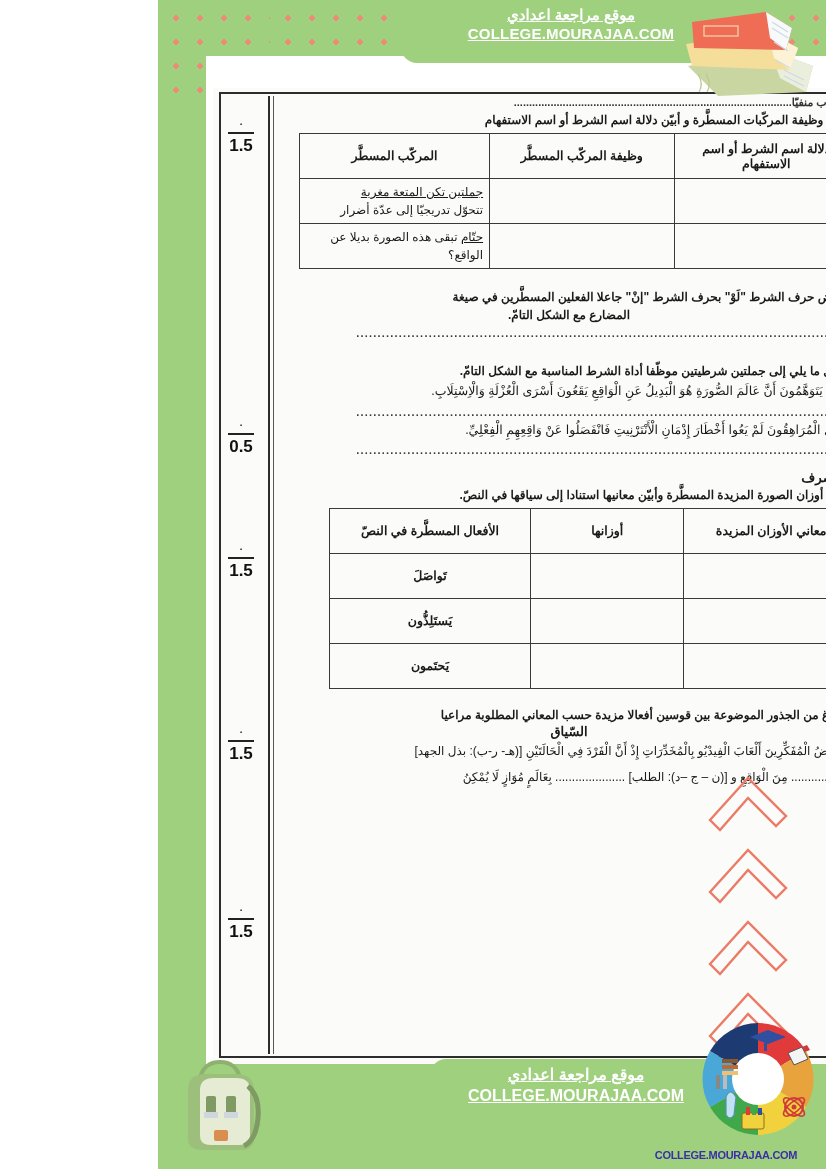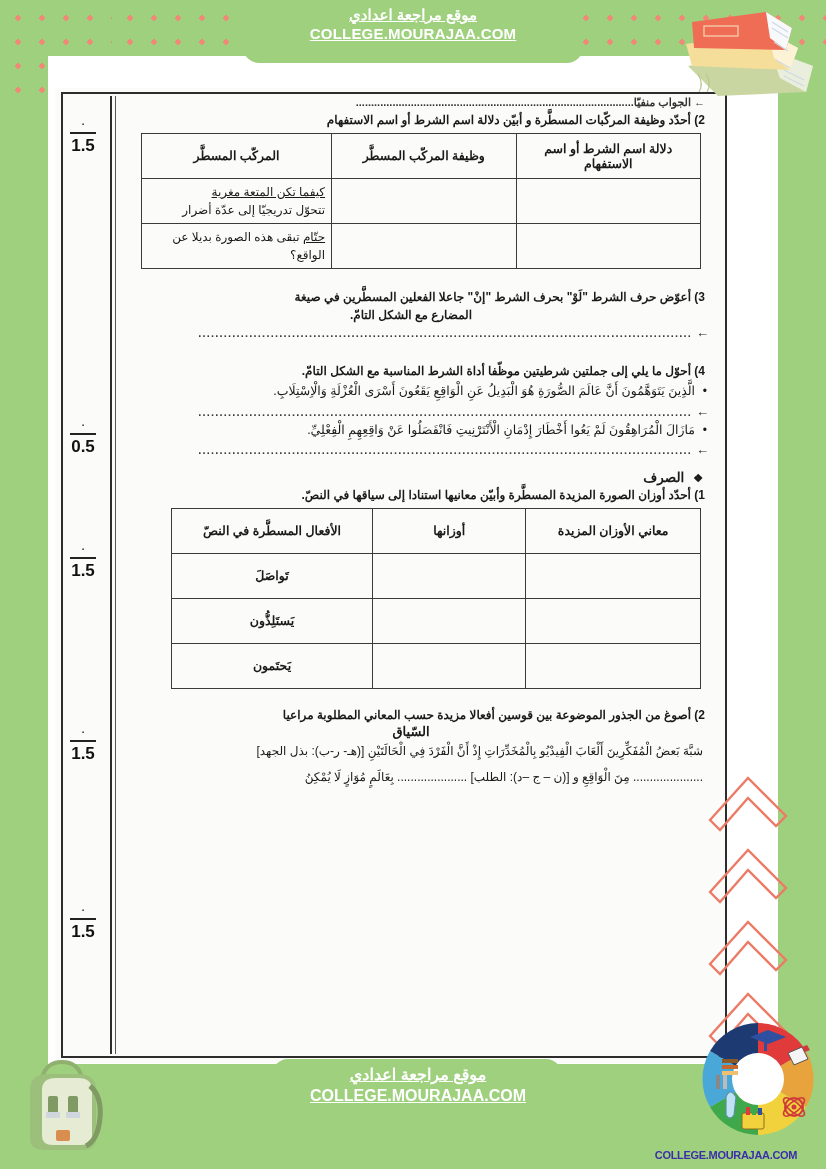--- a/index.html
+++ b/index.html
@@ -5,21 +5,21 @@
   html, body {
     margin: 0;
     padding: 0;
     background: #ffffff;
   }
   body {
     font-family: "Liberation Sans", sans-serif;
   }
   #page {
     position: relative;
-    width: 826px;
+    width: 668px;
     height: 1169px;
     overflow: hidden;
     background: #ffffff;
   }
 
   
   .frame-left {
     position: absolute;
     left: 0; top: 0;
     width: 48px; height: 1169px;
@@ -489,21 +489,21 @@
               <th>دلالة اسم الشرط أو اسم الاستفهام</th>
               <th>وظيفة المركّب المسطَّر</th>
               <th>المركّب المسطَّر</th>
             </tr>
           </thead>
           <tbody>
             <tr>
               <td class="answer-cell"></td>
               <td class="answer-cell"></td>
               <td class="prompt">
-                <span class="u">كيفما تكن المتعة مغرية</span><br>
+                <span class="u">جملتين تكن المتعة مغرية</span><br>
                 <span>تتحوّل تدريجيّا إلى عدّة أضرار</span>
               </td>
             </tr>
             <tr>
               <td class="answer-cell"></td>
               <td class="answer-cell"></td>
               <td class="prompt">
                 <span class="u">حتّام</span>
                 <span>تبقى هذه الصورة بديلا عن الواقع؟</span>
               </td>

